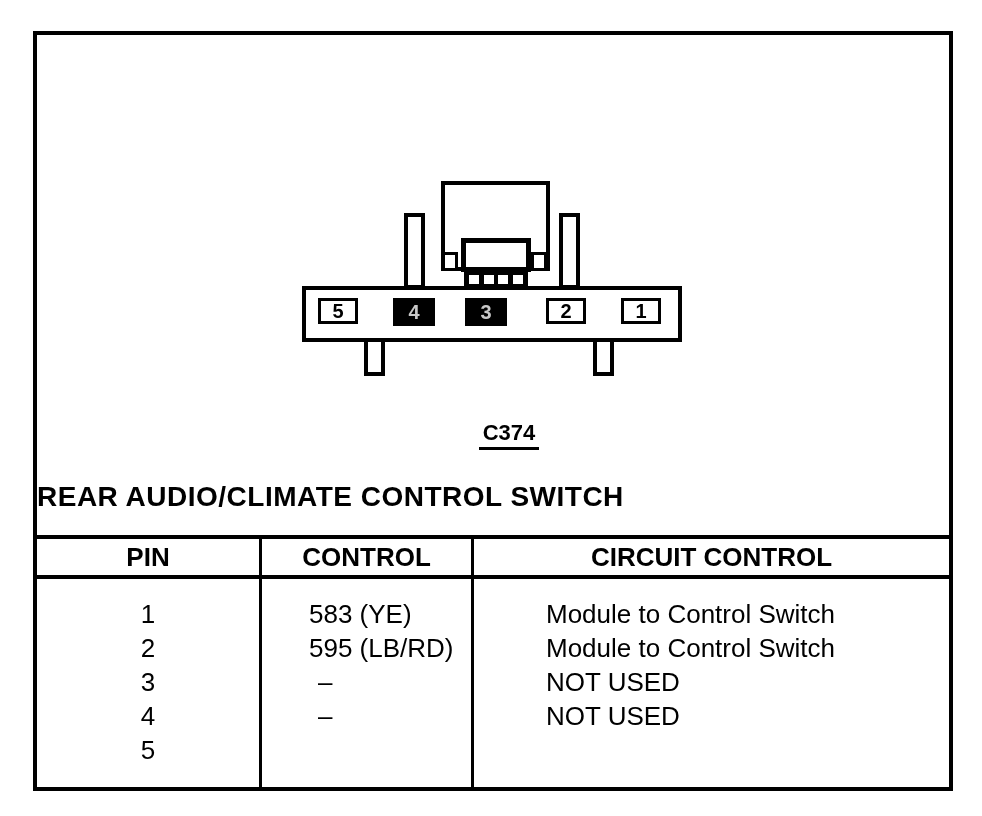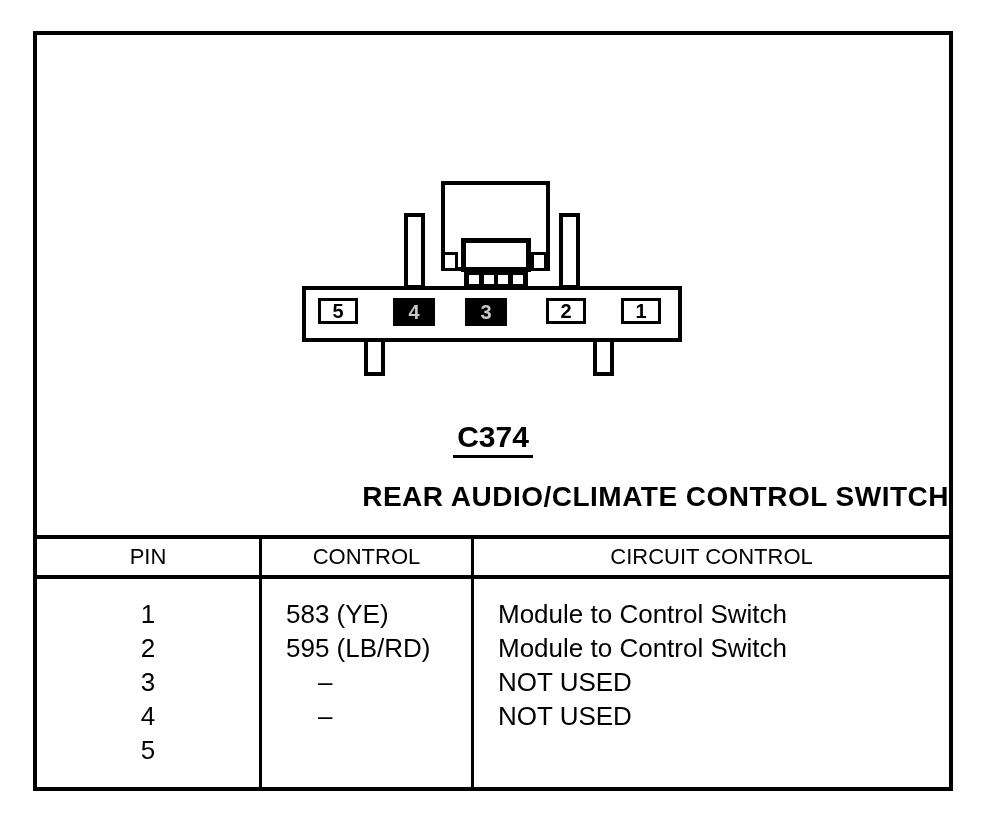--- a/index.html
+++ b/index.html
@@ -70,57 +70,57 @@
   .pin.open { border: 3px solid #000; background: #fff; color: #000; }
   .pin.filled { width: 42px; height: 28px; background: #000; color: #c8c8c8; border: none; }
   .p5 { left: 12px; }
   .p4 { left: 87px; }
   .p3 { left: 159px; }
   .p2 { left: 240px; }
   .p1 { left: 315px; }
 
   
   .cid {
-    position: absolute; left: 0; top: 385px; width: 100%;
-    text-align: center; font-size: 30px; font-weight: bold;
+    position: absolute; left: 16px; top: 385px; width: 100%;
+    text-align: center; font-size: 22px; font-weight: bold;
   }
   .cid span { border-bottom: 3px solid #000; padding: 0 4px 2px 4px; }
   .title {
     position: absolute; left: 0; top: 446px; width: 100%;
-    text-align: right; font-size: 28px; font-weight: bold;
+    text-align: left; font-size: 28px; font-weight: bold;
     letter-spacing: 0.5px;
   }
 
   
   .ptable {
     position: absolute; left: 0; right: 0; top: 500px; bottom: 0;
     border-top: 4px solid #000;
   }
   .thead {
     display: grid; grid-template-columns: 225px 212px 1fr;
     height: 36px; border-bottom: 4px solid #000;
   }
   .th {
     display: flex; align-items: center; justify-content: center;
-    font-size: 22px; font-weight: normal; box-sizing: border-box;
+    font-size: 26px; font-weight: bold; box-sizing: border-box;
   }
   .th1, .th2 { border-right: 3px solid #000; }
   .tbody {
     position: absolute; left: 0; right: 0; top: 40px; bottom: 0;
     display: grid; grid-template-columns: 225px 212px 1fr;
   }
   .tcol { box-sizing: border-box; padding-top: 18px; }
   .tcol1, .tcol2 { border-right: 3px solid #000; }
   .cell {
     height: 34px; line-height: 34px; font-size: 26px; white-space: nowrap;
   }
   .tcol1 .cell { text-align: center; }
-  .tcol2 .cell { padding-left: 24px; }
+  .tcol2 .cell { padding-left: 47px; }
   .tcol2 .cell.dash { padding-left: 56px; }
-  .tcol3 .cell { padding-left: 24px; }
+  .tcol3 .cell { padding-left: 24px; margin-left: 48px; }
 </style>
 </head>
 <body>
 
 <div class="frame">
 
   <div class="diagram">
     <div class="tab tab-tl"></div>
     <div class="tab tab-tr"></div>
     <div class="top-rect"></div>

